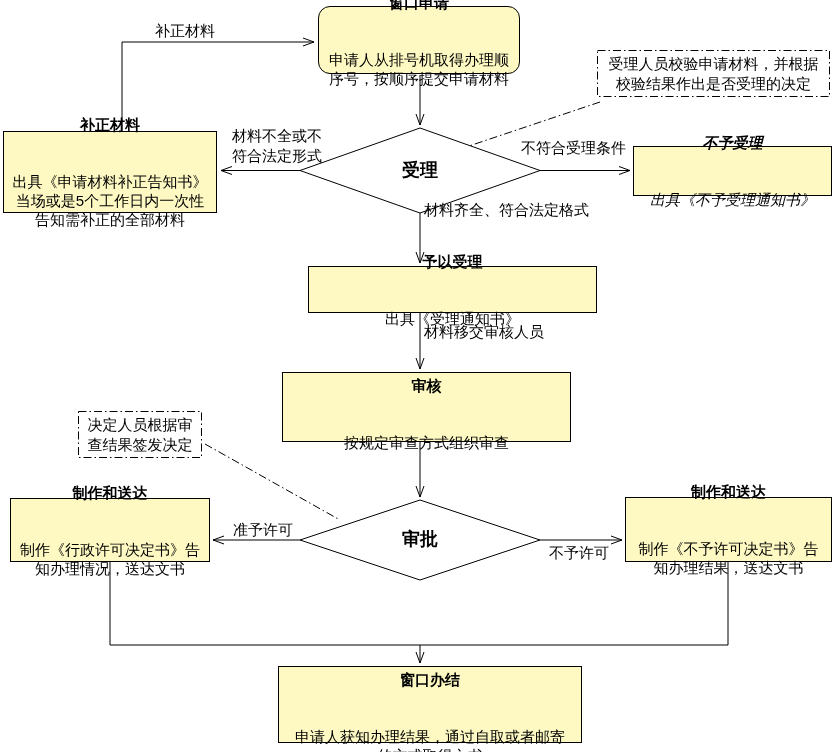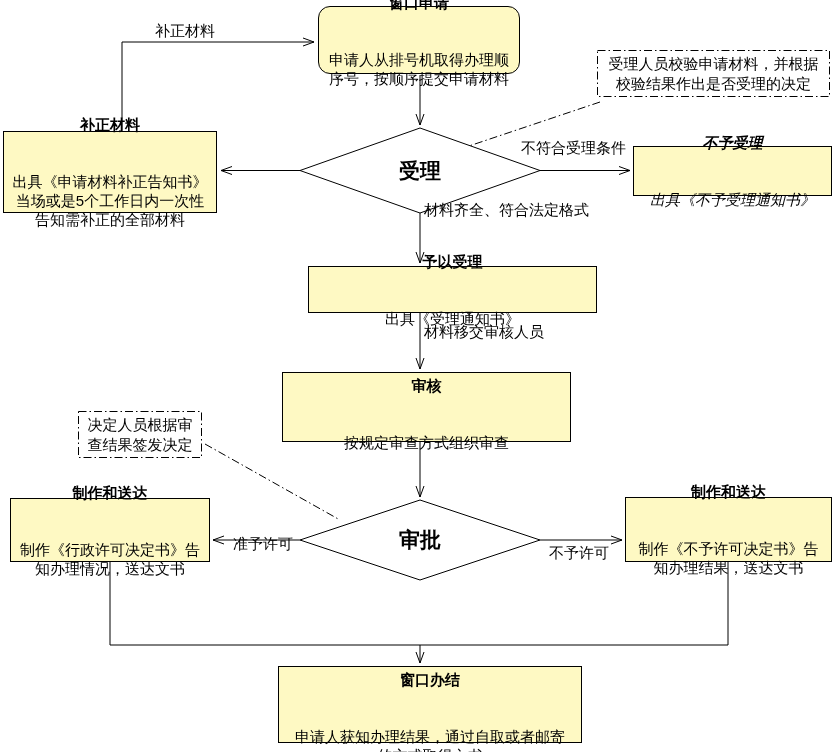--- a/index.html
+++ b/index.html
@@ -27,21 +27,21 @@
     gap:38px;
   }
   .node.rounded{border-radius:12px;}
   .node.top-align{justify-content:flex-start;padding-top:3px;}
   .node-title{font-weight:bold;white-space:pre-line;}
   .node-body{white-space:pre-line;}
   .diamond-label{
     position:absolute;
     text-align:center;
     font-weight:bold;
-    font-size:21px;
+    font-size:18px;
     line-height:19px;
   }
   .edge-label{
     position:absolute;
     font-size:15px;
     line-height:20px;
     white-space:pre-line;
   }
   .edge-label.center{text-align:center;}
   .note-text{
@@ -151,19 +151,21 @@
 
   <div class="diamond-label" style="left:300px;top:161px;width:240px;">受理</div>
   <div class="diamond-label" style="left:300px;top:530px;width:240px;">审批</div>
 
   <div class="note-text" style="left:598px;top:51px;width:231px;height:45px;">受理人员校验申请材料，并根据
 校验结果作出是否受理的决定</div>
   <div class="note-text" style="left:79px;top:412px;width:122px;height:45px;">决定人员根据审
 查结果签发决定</div>
 
   <div class="edge-label" style="left:155px;top:21px;">补正材料</div>
+  <div class="edge-label center" style="left:229px;top:126px;width:96px;">材料不全或不
+符合法定形式</div>
   <div class="edge-label" style="left:521px;top:138px;">不符合受理条件</div>
   <div class="edge-label" style="left:424px;top:200px;">材料齐全、符合法定格式</div>
   <div class="edge-label" style="left:424px;top:322px;">材料移交审核人员</div>
-  <div class="edge-label" style="left:233px;top:534px;">准予许可</div>
+  <div class="edge-label" style="left:233px;top:520px;">准予许可</div>
   <div class="edge-label" style="left:549px;top:543px;">不予许可</div>
 
 </div>
 
 </body></html>

